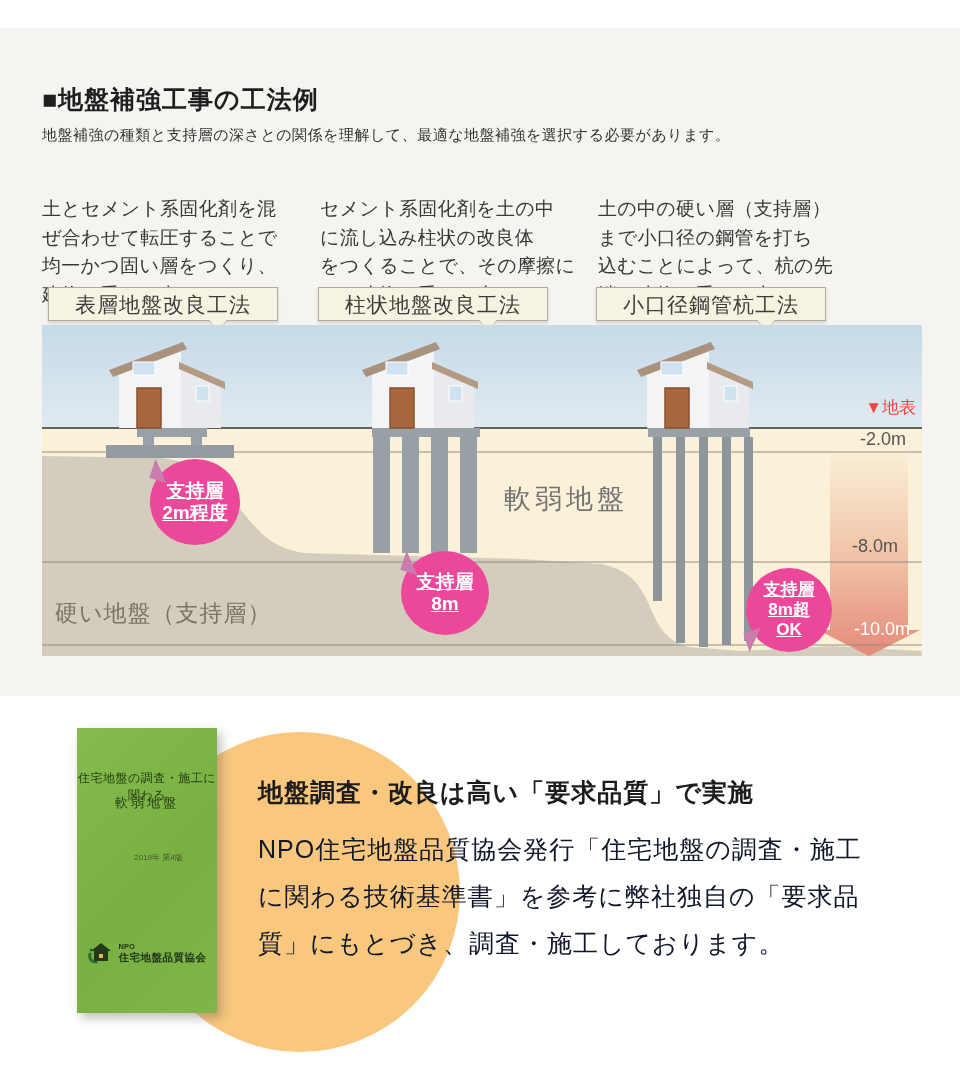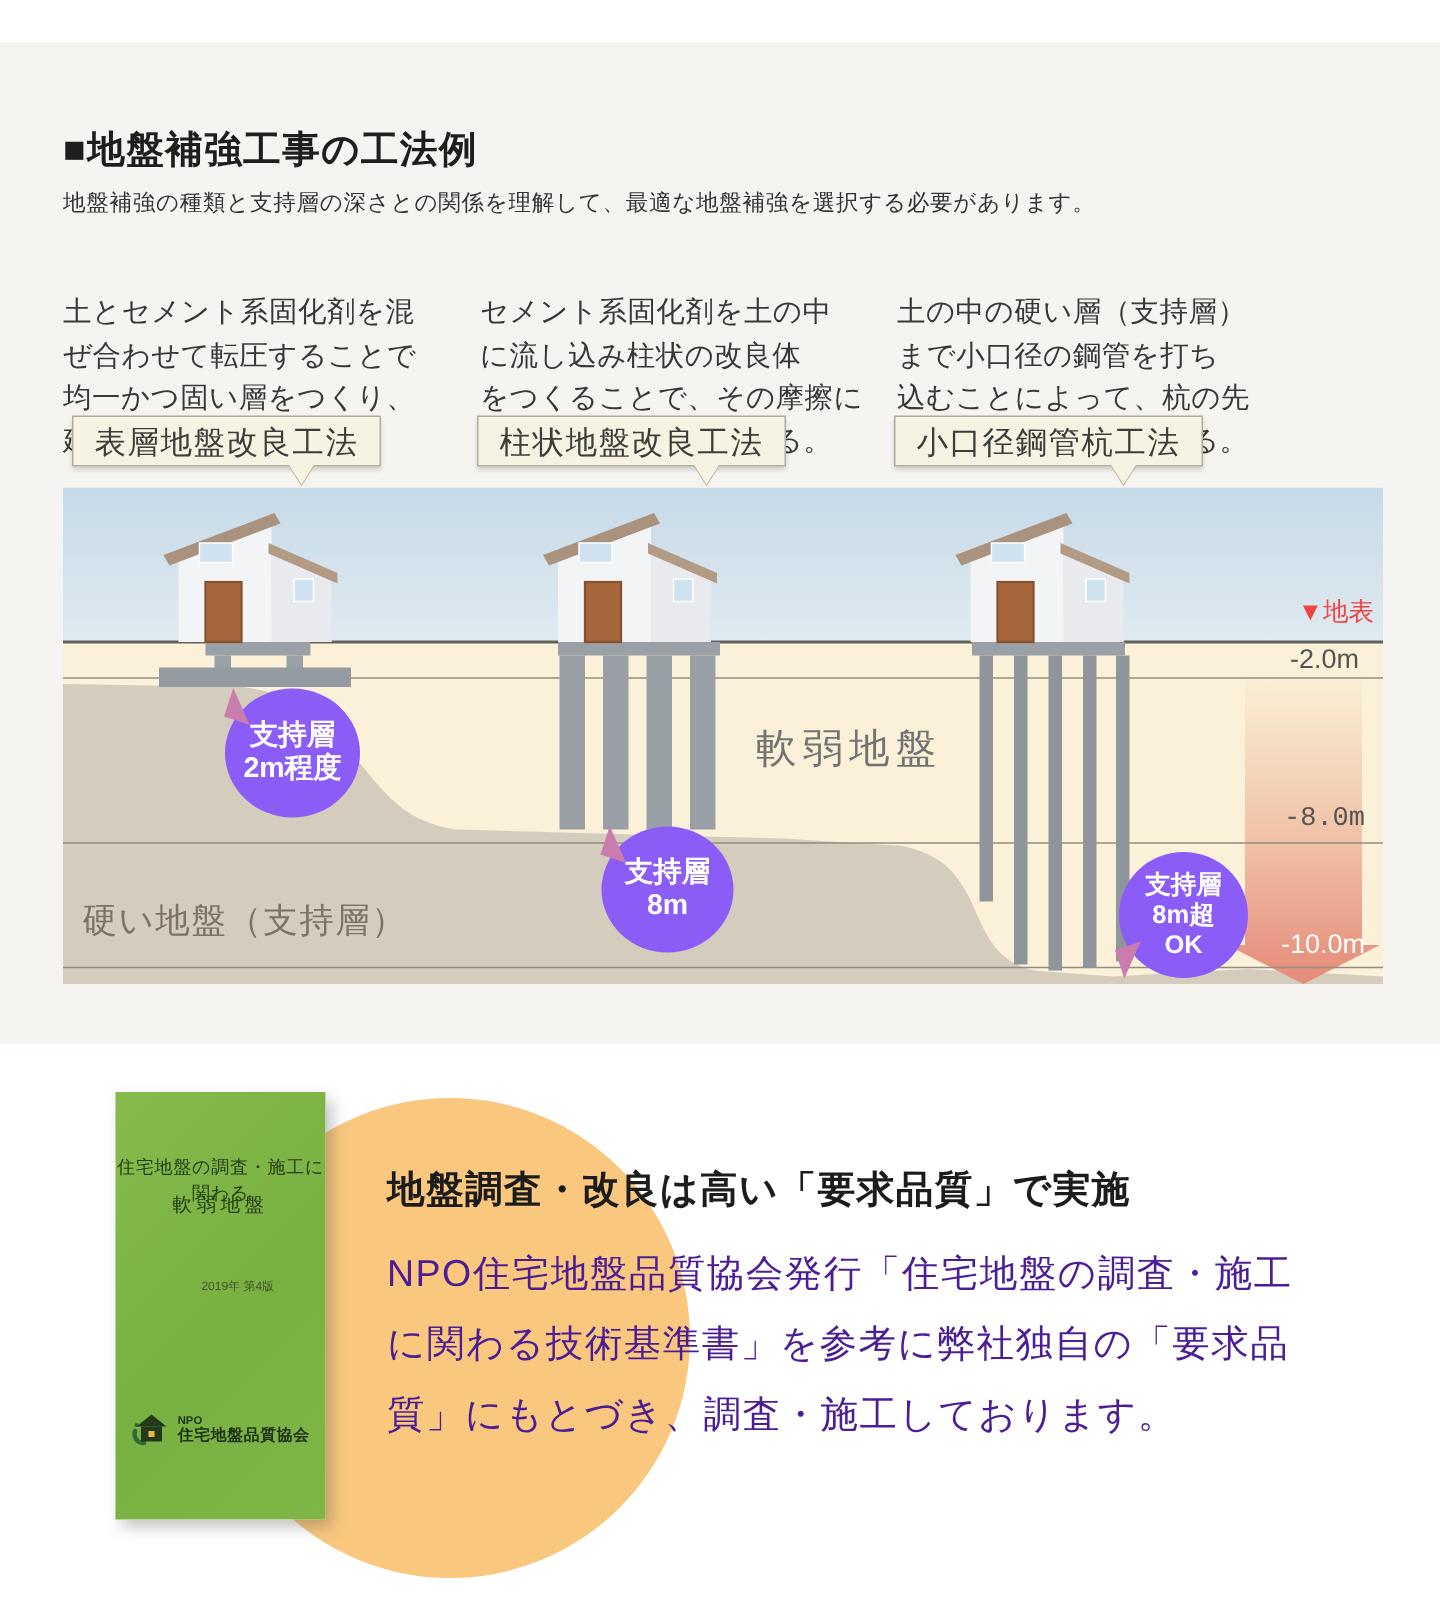--- a/index.html
+++ b/index.html
@@ -8,47 +8,47 @@
     font-family:"Liberation Sans",sans-serif;overflow:hidden;
   }
   .top-bg{position:absolute;left:0;top:28px;width:960px;height:668px;background:#f5f4f1;}
   .page-title{position:absolute;left:42px;top:66px;font-size:25px;font-weight:bold;color:#1e1e1e;letter-spacing:1px;}
   .page-subtitle{position:absolute;left:42px;top:126px;font-size:15px;color:#333;letter-spacing:0.5px;}
 
   .method-desc{position:absolute;top:176px;width:280px;font-size:19px;line-height:1.5;color:#383838;white-space:pre-line;letter-spacing:0.3px;}
   .desc-1{left:42px;} .desc-2{left:320px;} .desc-3{left:598px;}
 
   .method-label{
-    position:absolute;top:277px;height:26px;background:#f7f3e3;border:1px solid #b3ac9e;
-    box-shadow:0 2px 3px rgba(0,0,0,0.15);padding:3px 14px;font-size:21px;color:#3d3d3b;
+    position:absolute;top:287px;height:26px;background:#f7f3e3;border:1px solid #b3ac9e;
+    box-shadow:0 2px 3px rgba(0,0,0,0.15);padding:3px 26px;font-size:21px;color:#3d3d3b;
     font-weight:500;letter-spacing:1px;white-space:nowrap;
   }
   .label-1{left:48px;} .label-2{left:318px;} .label-3{left:596px;}
   .method-label .tail{
     position:absolute;bottom:-13px;left:70%;width:0;height:0;
     border-left:9px solid transparent;border-right:9px solid transparent;
     border-top:14px solid #f7f3e3;filter:drop-shadow(0 1px 0 #b3ac9e);
   }
 
   .diagram{position:absolute;left:42px;top:325px;width:880px;height:331px;}
   .diagram svg{position:absolute;left:0;top:0;}
 
   .overlay{position:absolute;white-space:pre-line;}
   .surface-label{right:6px;top:71px;font-size:17px;color:#ef4444;font-weight:500;}
   .depth-label{font-size:18px;color:#55544e;}
   .depth-1{right:16px;top:104px;}
-  .depth-2{right:12px;top:211px;font-family:Liberation Mono, monospace;}
+  .depth-2{right:24px;top:211px;}
   .depth-3{right:12px;top:294px;color:#fff;}
   .soft-label{left:462px;top:156px;font-size:27px;color:#737373;letter-spacing:4px;font-weight:500;}
   .hard-label{left:13px;top:273px;font-size:23px;color:#7b7466;letter-spacing:1px;font-weight:500;}
 
   .bubble{
-    position:absolute;border-radius:50%;background:#8b5cf6;color:#fff;display:flex;
+    position:absolute;border-radius:50%;background:#ec4899;color:#fff;display:flex;
     flex-direction:column;align-items:center;justify-content:center;text-align:center;
-    font-weight:bold;line-height:1.18;white-space:pre-line;
+    font-weight:bold;line-height:1.18;white-space:pre-line;text-decoration:underline;
   }
   .bubble-1{left:108px;top:134px;width:90px;height:86px;font-size:19px;}
   .bubble-2{left:359px;top:226px;width:88px;height:84px;font-size:19px;}
   .bubble-3{left:704px;top:243px;width:86px;height:84px;font-size:17px;}
   .bubble .tail-up{
     position:absolute;top:2px;left:2px;width:0;height:0;
     border-bottom:20px solid #c97cae;border-right:18px solid transparent;
     transform:rotate(18deg);
   }
   .bubble .tail-down{
@@ -66,21 +66,21 @@
   }
   .book-title1{position:absolute;top:42px;left:0;right:0;text-align:center;font-size:12px;letter-spacing:0.5px;}
   .book-title2{position:absolute;top:66px;left:0;right:0;text-align:center;font-size:13px;letter-spacing:3px;}
   .book-edition{position:absolute;top:124px;left:0;right:0;text-align:center;font-size:8px;color:#44572e;padding-left:23px;}
   .book-logo{position:absolute;top:213px;left:0;right:0;display:flex;justify-content:center;align-items:center;gap:5px;}
   .logo-text{display:flex;flex-direction:column;color:#1f3318;line-height:1.15;}
   .logo-npo{font-size:7.5px;font-weight:bold;}
   .logo-org{font-size:10.5px;font-weight:bold;letter-spacing:0.5px;}
 
   .quality-heading{position:absolute;left:258px;top:776px;font-size:25px;font-weight:bold;color:#1c1c1c;letter-spacing:1px;}
-  .quality-body{position:absolute;left:258px;top:826px;width:695px;font-size:25px;color:#4c1d95;line-height:1.88;letter-spacing:1px;white-space:pre-line;}
+  .quality-body{position:absolute;left:258px;top:826px;width:695px;font-size:25px;color:#0f172a;line-height:1.88;letter-spacing:1px;white-space:pre-line;}
 </style>
 </head>
 <body>
 
 <div class="top-bg"></div>
 
 <h1 class="page-title">■地盤補強工事の工法例</h1>
 <div class="page-subtitle">地盤補強の種類と支持層の深さとの関係を理解して、最適な地盤補強を選択する必要があります。</div>
 
 <p class="method-desc desc-1">土とセメント系固化剤を混

